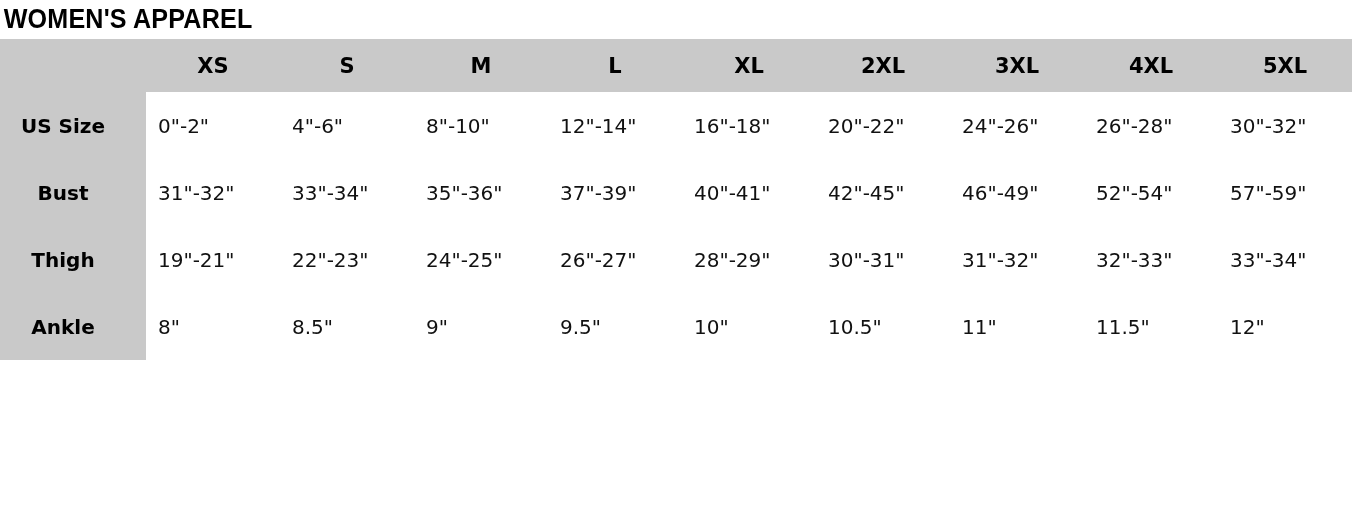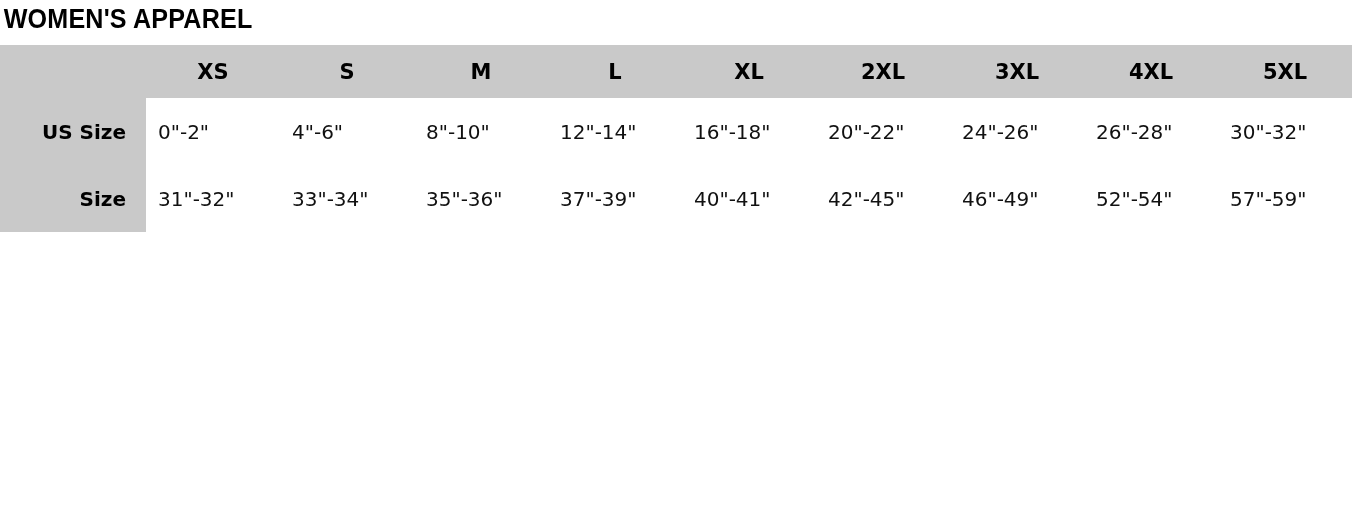--- a/index.html
+++ b/index.html
@@ -28,21 +28,21 @@
     color: #000000;
     padding: 4px 0 0 4px;
     margin: 0;
     line-height: 30px;
     transform: scaleX(0.93);
     transform-origin: left center;
   }
   table.size-chart {
     border-collapse: collapse;
     width: 1352px;
-    margin-top: 11px;
+    margin-top: 5px;
     table-layout: fixed;
   }
   table.size-chart col.rowhead { width: 146px; }
   table.size-chart col.datacol { width: 134px; }
 
   thead th {
     background: #c9c9c9;
     height: 53px;
     font-size: 21px;
     font-weight: 700;
@@ -51,21 +51,21 @@
     padding: 0;
     border: none;
   }
   thead th.corner {
     background: #c9c9c9;
   }
   tbody th {
     background: #c9c9c9;
     font-size: 20px;
     font-weight: 700;
-    text-align: right;
+    text-align: center;
     padding: 0 20px 0 0;
     color: #000000;
     border: none;
     height: 67px;
   }
   tbody td {
     background: #ffffff;
     font-size: 20px;
     font-weight: 400;
     text-align: left;
@@ -116,26 +116,50 @@
         <td>4"-6"</td>
         <td>8"-10"</td>
         <td>12"-14"</td>
         <td>16"-18"</td>
         <td>20"-22"</td>
         <td>24"-26"</td>
         <td>26"-28"</td>
         <td>30"-32"</td>
       </tr>
       <tr>
-        <th>Size</th>
+        <th>Bust</th>
         <td>31"-32"</td>
         <td>33"-34"</td>
         <td>35"-36"</td>
         <td>37"-39"</td>
         <td>40"-41"</td>
         <td>42"-45"</td>
         <td>46"-49"</td>
         <td>52"-54"</td>
         <td>57"-59"</td>
       </tr>
+      <tr>
+        <th>Thigh</th>
+        <td>19"-21"</td>
+        <td>22"-23"</td>
+        <td>24"-25"</td>
+        <td>26"-27"</td>
+        <td>28"-29"</td>
+        <td>30"-31"</td>
+        <td>31"-32"</td>
+        <td>32"-33"</td>
+        <td>33"-34"</td>
+      </tr>
+      <tr>
+        <th>Ankle</th>
+        <td>8"</td>
+        <td>8.5"</td>
+        <td>9"</td>
+        <td>9.5"</td>
+        <td>10"</td>
+        <td>10.5"</td>
+        <td>11"</td>
+        <td>11.5"</td>
+        <td>12"</td>
+      </tr>
     </tbody>
   </table>
 </div>
 
 </body></html>

